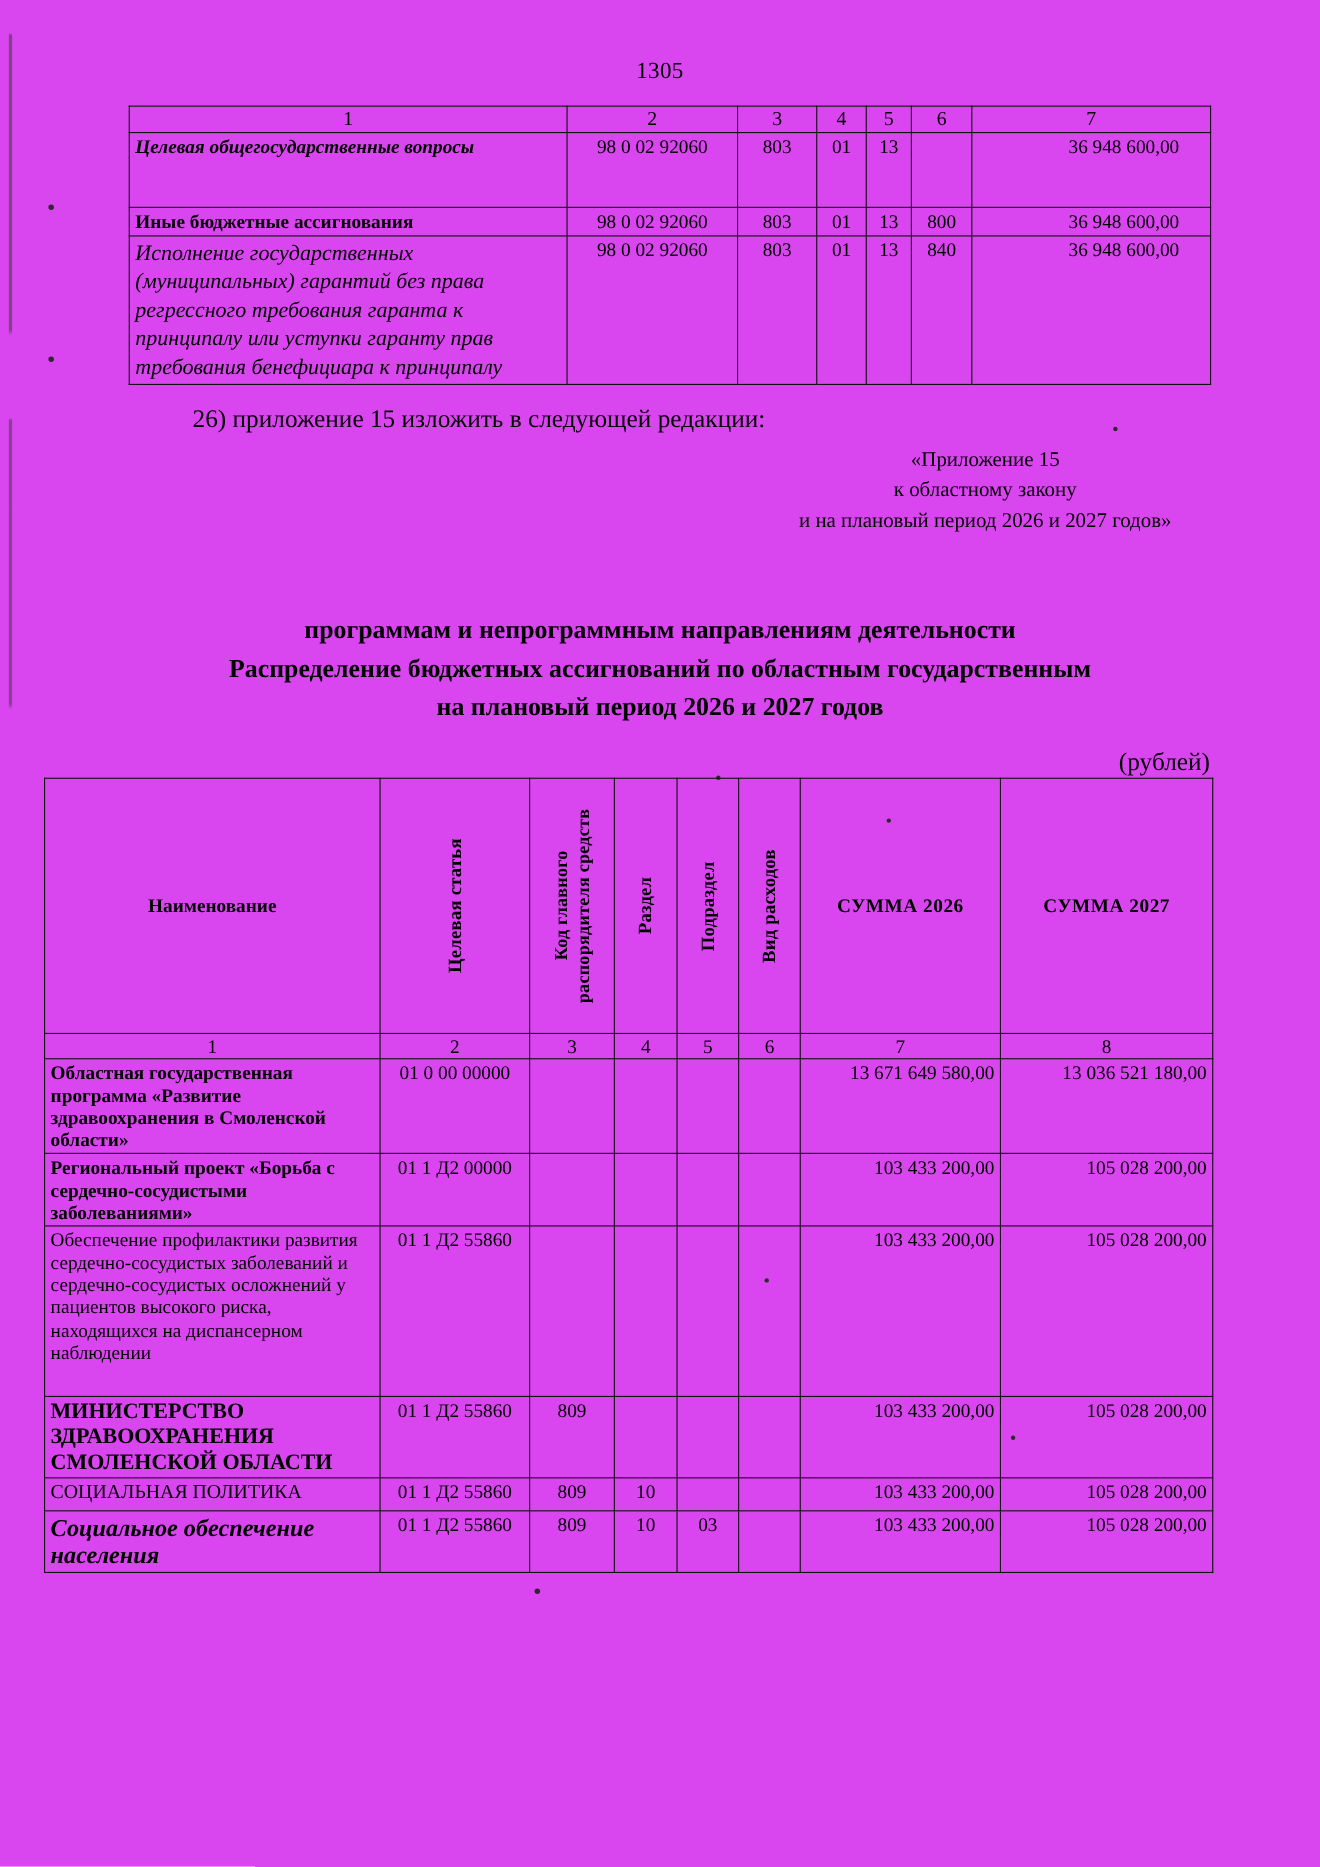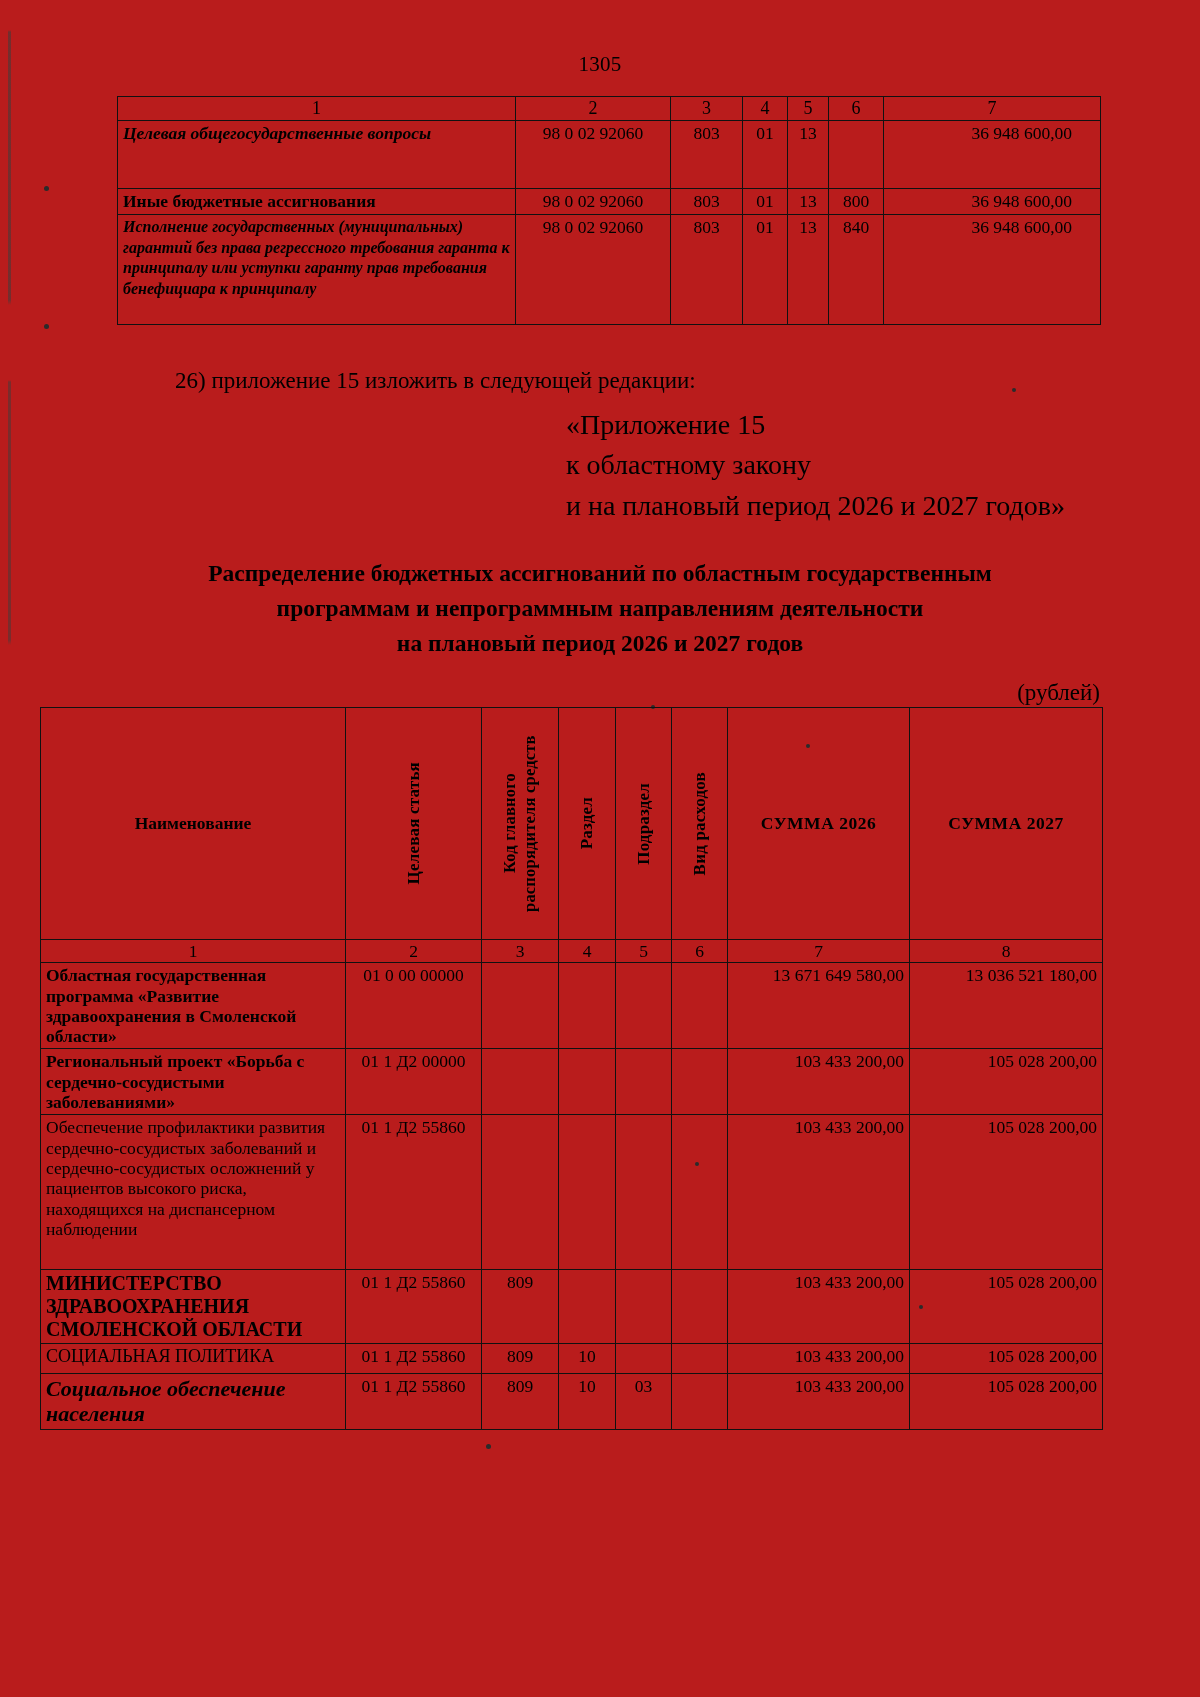--- a/index.html
+++ b/index.html
@@ -12,21 +12,21 @@
     width: 1200px;
     height: 1697px;
     position: relative;
     font-family: "Liberation Serif", "DejaVu Serif", serif;
     color: #000000;
     overflow: hidden;
   }
   .page {
     position: absolute;
     inset: 0;
-    background: #b91c1c;
+    background: #d946ef;
   }
   
   .scan-edge {
     position: absolute;
     left: 8px;
     top: 0;
     width: 3px;
     height: 1697px;
     background: linear-gradient(to bottom,
        rgba(0,0,0,0) 0px, rgba(0,0,0,0) 30px,
@@ -82,40 +82,39 @@
   .top-table .c-name  { text-align: left; }
   .top-table .c-mid   { text-align: center; }
   .top-table .c-sum   { text-align: right; padding-right: 28px; }
   .it-bold {
     font-style: italic;
     font-weight: bold;
   }
   .b-bold { font-weight: bold; }
   .it-plain {
     font-style: italic;
-    font-size: 16px;
+    font-size: 20px;
     line-height: 1.3;
-    font-weight: bold;
   }
 
   
   .para-26 {
     position: absolute;
     left: 175px;
     top: 368px;
     font-size: 23px;
   }
 
   
   .appendix {
     position: absolute;
     right: 135px;
     top: 405px;
-    text-align: left;
-    font-size: 28px;
+    text-align: center;
+    font-size: 19px;
     line-height: 1.44;
     white-space: nowrap;
   }
 
   
   .main-heading {
     position: absolute;
     left: 110px;
     top: 556px;
     width: 980px;
@@ -253,22 +252,22 @@
 
   <div class="para-26">26) приложение 15 изложить в следующей редакции:</div>
 
   <div class="appendix">
     <div>«Приложение 15</div>
     <div>к областному закону</div>
     <div>и на плановый период 2026 и 2027 годов»</div>
   </div>
 
   <div class="main-heading">
+    <div>программам и непрограммным направлениям деятельности</div>
     <div>Распределение бюджетных ассигнований по областным государственным</div>
-    <div>программам и непрограммным направлениям деятельности</div>
     <div>на плановый период 2026 и 2027 годов</div>
   </div>
 
   <div class="rubles">(рублей)</div>
 
   <table class="main-table">
     <colgroup>
       <col style="width:305px">
       <col style="width:136px">
       <col style="width:77px">

